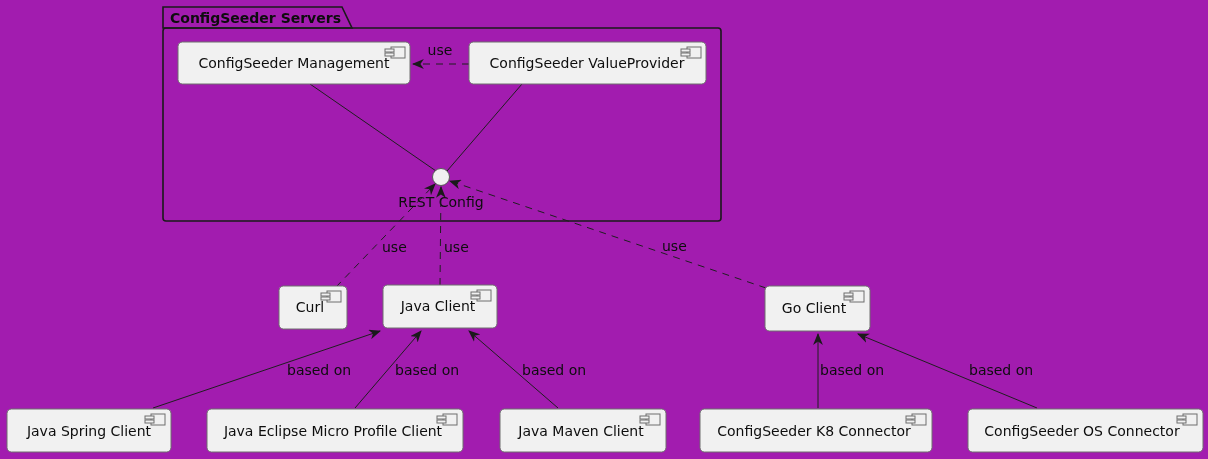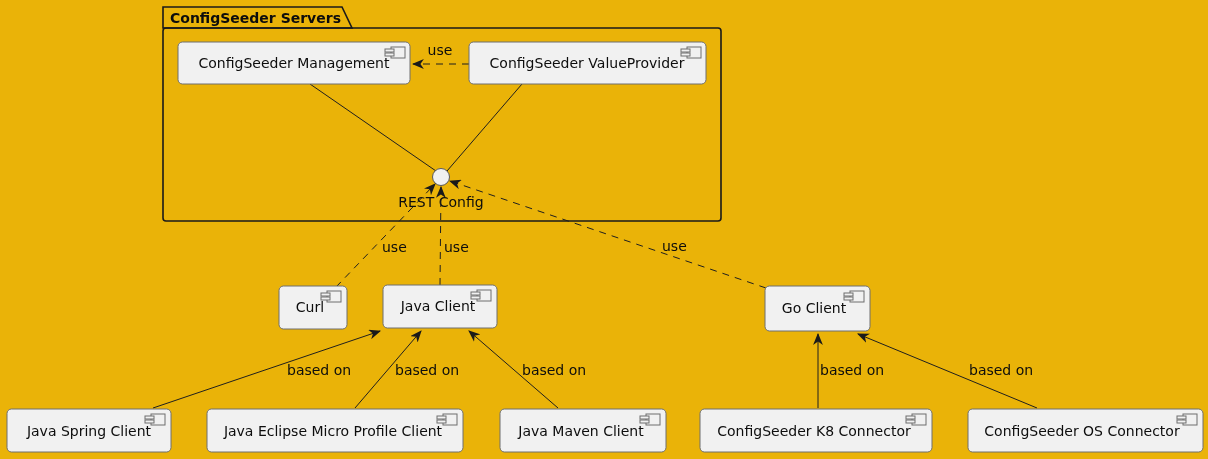--- a/index.html
+++ b/index.html
@@ -1,16 +1,16 @@
 <!DOCTYPE html>
 <html><head>
 <meta charset="utf-8">
 <style>
   html,body{margin:0;padding:0;background:#ffffff;}
-  #canvas{position:relative;width:1208px;height:459px;background:#eab308;
+  #canvas{position:relative;width:1208px;height:459px;background:#a21caf;
           font-family:"DejaVu Sans","Liberation Sans",sans-serif;}
   svg{display:block;}
   .pkg{fill:none;stroke:#1a1a1a;stroke-width:1.6;}
   .comp{stroke:#6e6e6e;stroke-width:1;}
   .iface{stroke:#5a5a5a;stroke-width:1;}
   .edge{stroke:#1f1f1f;stroke-width:1;fill:none;}
   .dashed{stroke-dasharray:7 6;}
   .lbl{font-size:14px;fill:#0d0d0d;}
   .mid{text-anchor:middle;}
   .bold{font-weight:bold;}

